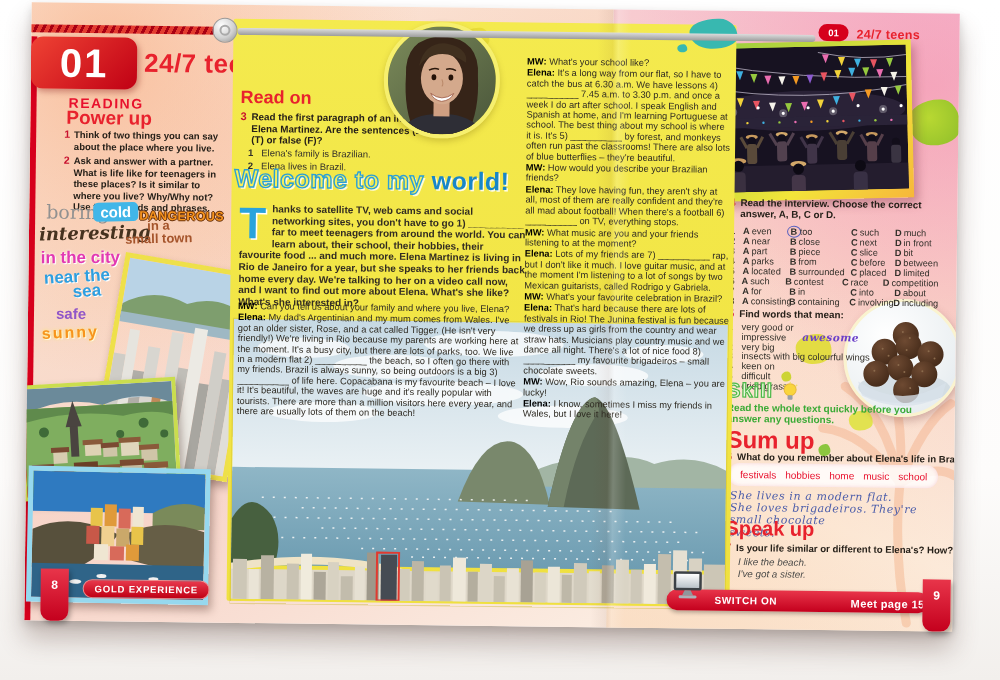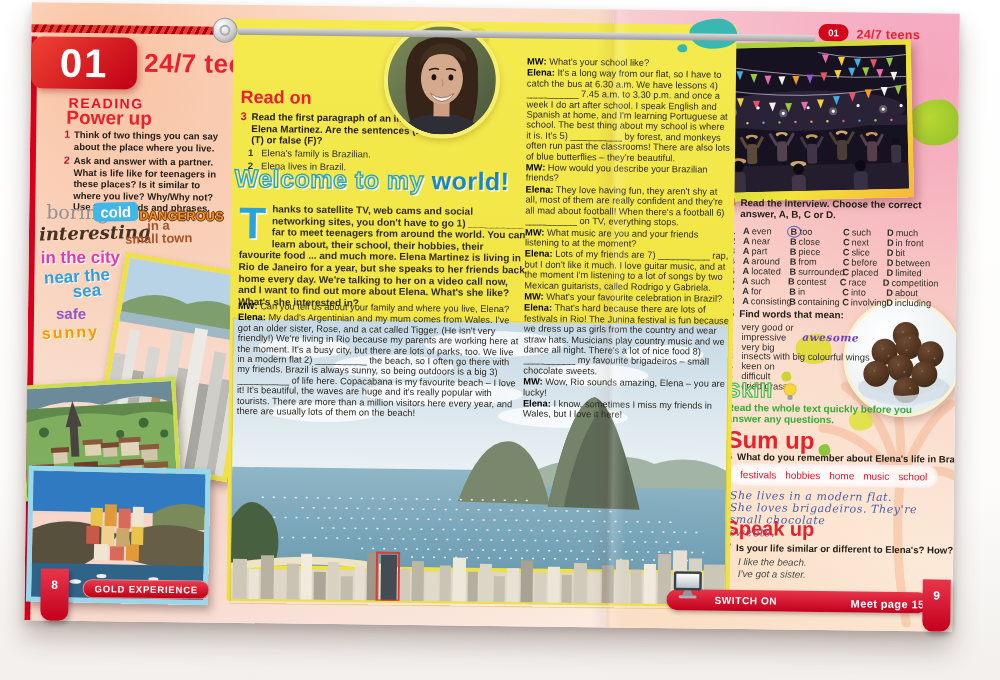--- a/index.html
+++ b/index.html
@@ -69,21 +69,21 @@
 .hdr-pill{position:absolute;left:205px;top:12px;width:30px;height:17px;background:#d6001c;border-radius:9px;color:#fff;font-size:9.5px;font-weight:bold;display:flex;align-items:center;justify-content:center;z-index:4}
 .hdr-title{position:absolute;left:243px;top:15px;font-size:12.5px;font-weight:bold;color:#e8222d;letter-spacing:.3px;z-index:4}
 .fest{position:absolute;left:86px;top:30px;padding:5px;background:linear-gradient(135deg,#8fcb3f,#f2e53a 65%,#f7b73a);transform:rotate(-2deg);z-index:3;box-shadow:4px 6px 10px rgba(120,40,60,.35)}
 .ex4{position:absolute;left:118px;top:186px;width:210px;z-index:4}
 .ex4-head{display:flex;gap:5px}
 .ex4-head .n{color:#c8102e;font-weight:bold;font-size:11px;line-height:11px}
 .ex4-head .t{font-weight:bold;color:#262019;font-size:9.8px;line-height:11px}
 .ex4-rows{margin-top:7px;margin-left:1px}
 .ex4-row{display:flex;height:10px;align-items:center;font-size:9.2px;color:#33302a;white-space:nowrap}
 .ex4-row .c-n{width:13px;font-weight:bold}
-.ex4-row .c-a{width:47px}.ex4-row .c-b{width:53px}.ex4-row .c-c{width:44px}.ex4-row .c-d{flex:1}
+.ex4-row .c-a{width:47px}.ex4-row .c-b{width:61px}.ex4-row .c-c{width:44px}.ex4-row .c-d{flex:1}
 .lt{font-weight:bold;margin-right:2px}
 .ringed{border:1.4px solid #5560c0;border-radius:50%;padding:0 2.5px;margin:0 -1px 0 -3px}
 .ex5{position:absolute;left:118px;top:297px;width:178px;z-index:4}
 .ex5-head{display:flex;gap:5px}
 .ex5-head .n{color:#c8102e;font-weight:bold;font-size:11px;line-height:11px}
 .ex5-head .t{font-weight:bold;color:#262019;font-size:9.8px;line-height:11px}
 .ex5-items{margin-top:3px}
 .ex5-item{display:flex;gap:7px;font-size:9.4px;line-height:9.8px;color:#33302a}
 .ex5-item b{width:7px}
 .ans{font-family:"DejaVu Serif",serif;font-style:italic;font-weight:bold;color:#6b3fc9;font-size:10.5px;margin-left:16px;letter-spacing:.5px}
@@ -432,21 +432,21 @@
           <div class="ex4-row">
             <b class="c-n">3</b>
             <span class="c-a"><b class="lt">A</b><span>part</span></span>
             <span class="c-b"><b class="lt">B</b><span>piece</span></span>
             <span class="c-c"><b class="lt">C</b><span>slice</span></span>
             <span class="c-d"><b class="lt">D</b><span>bit</span></span>
           </div>
 
           <div class="ex4-row">
             <b class="c-n">4</b>
-            <span class="c-a"><b class="lt">A</b><span>around</span></span>
+            <span class="c-a"><b class="lt">A</b><span>parks</span></span>
             <span class="c-b"><b class="lt">B</b><span>from</span></span>
             <span class="c-c"><b class="lt">C</b><span>before</span></span>
             <span class="c-d"><b class="lt">D</b><span>between</span></span>
           </div>
 
           <div class="ex4-row">
             <b class="c-n">5</b>
             <span class="c-a"><b class="lt">A</b><span>located</span></span>
             <span class="c-b"><b class="lt">B</b><span>surrounded</span></span>
             <span class="c-c"><b class="lt">C</b><span>placed</span></span>

